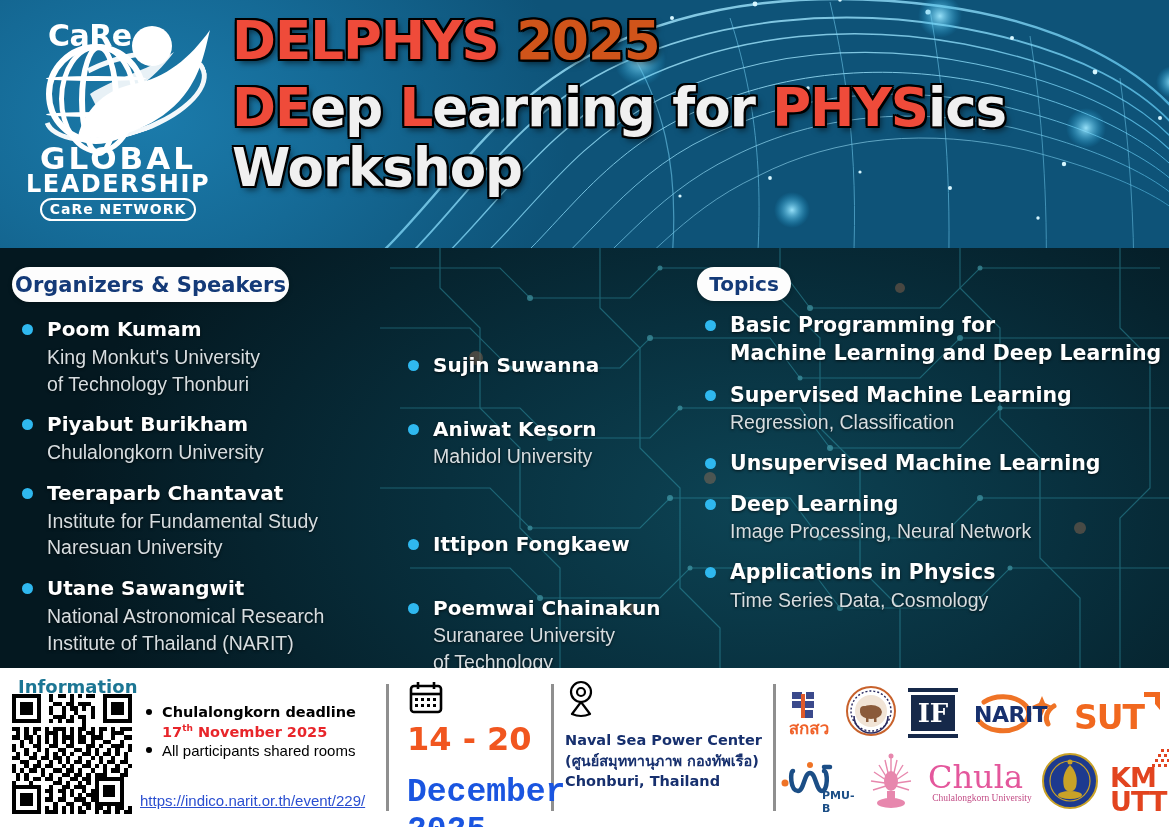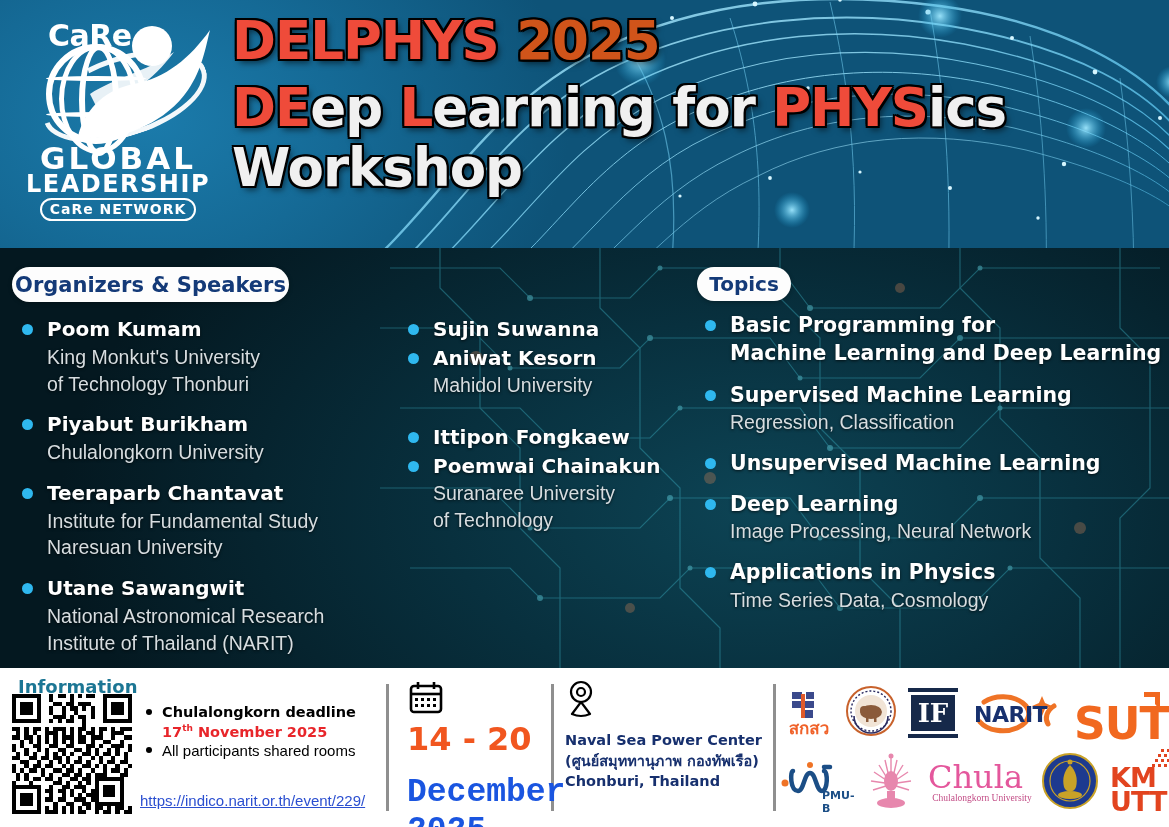--- a/index.html
+++ b/index.html
@@ -134,21 +134,21 @@
   .name {
     color: #ffffff; font-weight: bold; font-size: 20px; line-height: 1.38;
     font-family: "DejaVu Sans", sans-serif;
     text-shadow: 0 1px 3px rgba(0,0,0,.7);
   }
   .aff {
     color: #d7dde0; font-weight: normal; font-size: 19.5px; line-height: 1.38;
     font-family: "Liberation Sans", sans-serif;
     text-shadow: 0 1px 3px rgba(0,0,0,.7);
   }
-  .tight { margin-bottom: 1px; }
+  .tight { margin-bottom: 1px; margin-top: 36px; }
   .gap   { height: 24px; }
   #col-c .item { margin-bottom: 13px; }
   #col-c .name { font-size: 20.5px; }
   #col-c .aff  { font-size: 19.5px; }
   #col-c .bullet { top: 9px; }
 
   
   .footer {
     position: absolute; left: 0; top: 668px; width: 1169px; height: 159px;
     background: #ffffff;
@@ -193,21 +193,21 @@
 
   .sk-thai { font-size: 17px; font-weight: bold; color: #f0622a;
              font-family: "DejaVu Sans", sans-serif; text-align: center; line-height: 1; }
   .if-box { width: 50px; height: 50px; background: #16294a; display: flex;
             align-items: center; justify-content: center; }
   .if-inner { width: 55px; height: 42px; border: 3px solid #fff; display: flex;
               align-items: center; justify-content: center; color: #fff;
               font-family: "DejaVu Serif", serif; font-weight: bold; font-size: 26px; }
   .narit-txt { font-size: 22px; font-weight: bold; color: #17306e; letter-spacing: -0.5px;
                font-family: "DejaVu Sans", sans-serif; }
-  .sut-txt { font-size: 44px; font-weight: bold; color: #f1681f; letter-spacing: -1px;
+  .sut-txt { font-size: 33px; font-weight: bold; color: #f1681f; letter-spacing: -1px;
              font-family: "DejaVu Sans", sans-serif; }
   .pmu-sub { font-size: 11px; font-weight: bold; color: #1b4e86;
              font-family: "DejaVu Sans", sans-serif; }
   .chula-txt { font-size: 32px; color: #e4579c; font-family: "DejaVu Serif", serif;
                line-height: .92; }
   .chula-sub { font-size: 9.5px; color: #c24b85; font-family: "Liberation Serif", serif;
                text-align: center; }
   .km-txt { font-size: 27px; font-weight: bold; color: #e2441f; line-height: .88;
             font-family: "DejaVu Sans", sans-serif; letter-spacing: -1px; }
 </style>

